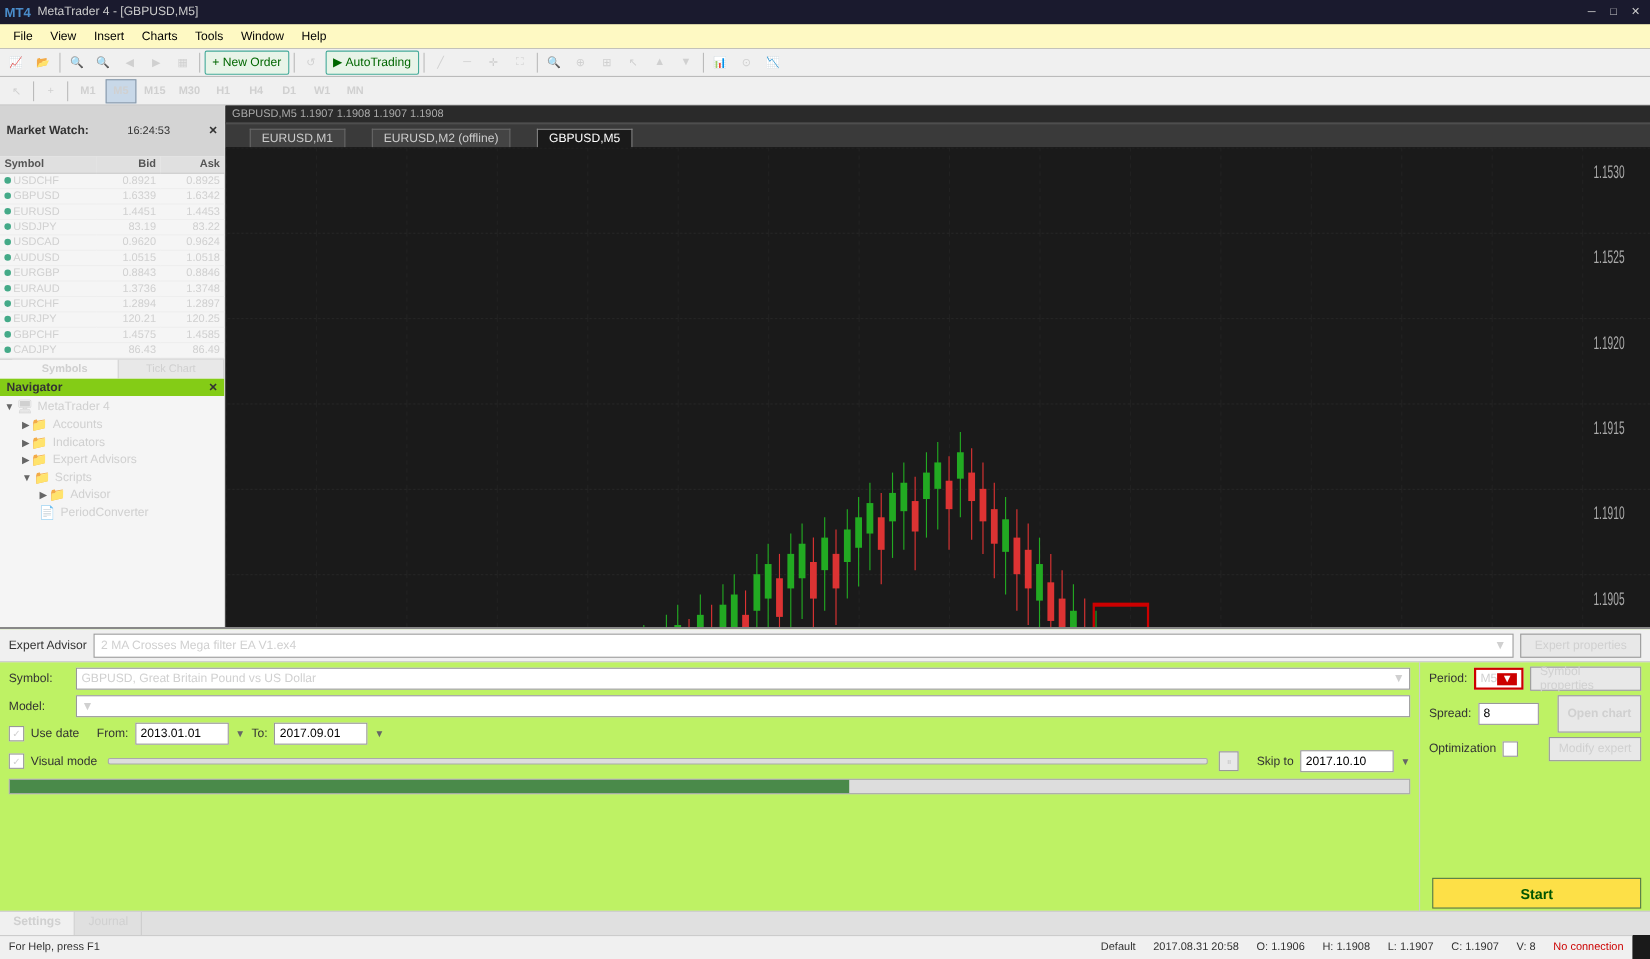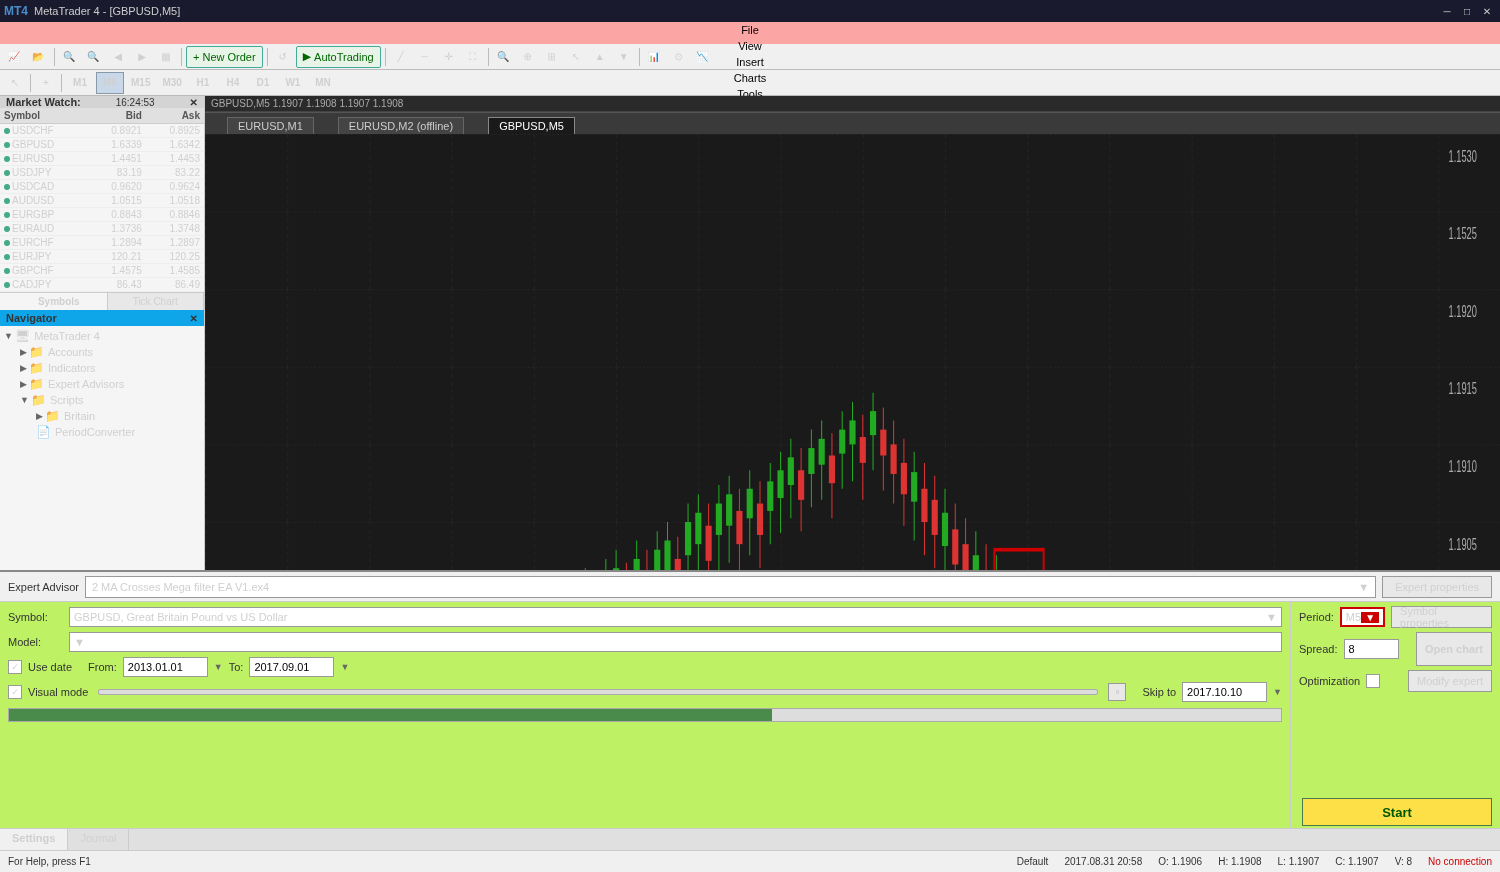--- a/index.html
+++ b/index.html
@@ -5,21 +5,21 @@
     * { margin: 0; padding: 0; box-sizing: border-box; }
     body { width: 1500px; height: 872px; overflow: hidden; font-family: 'Segoe UI', Tahoma, Arial, sans-serif; font-size: 11px; background: #2b2b2b; color: #d0d0d0; }
 
     
     .titlebar { height: 22px; background: #1a1a2e; display: flex; align-items: center; justify-content: space-between; padding: 0 4px; color: #ccc; font-size: 11px; }
     .titlebar-left { display: flex; align-items: center; gap: 6px; }
     .titlebar-controls { display: flex; gap: 2px; }
     .titlebar-btn { width: 18px; height: 18px; display: flex; align-items: center; justify-content: center; font-size: 10px; cursor: pointer; color: #ccc; }
 
     
-    .menubar { height: 22px; background: #fca5a5; display: flex; align-items: center; padding: 0 4px; color: #000; font-size: 11px; flex-direction: column; }
+    .menubar { height: 22px; background: #fef9c3; display: flex; align-items: center; padding: 0 4px; color: #000; font-size: 11px; }
     .menubar-item { padding: 2px 8px; cursor: pointer; }
 
     
     .toolbar { height: 26px; background: #f0f0f0; display: flex; align-items: center; padding: 0 4px; gap: 2px; border-bottom: 1px solid #bbb; }
     .tb-btn { height: 22px; min-width: 22px; display: flex; align-items: center; justify-content: center; background: #f0f0f0; border: 1px solid transparent; cursor: pointer; font-size: 10px; padding: 0 2px; }
     .tb-sep { width: 1px; height: 18px; background: #bbb; margin: 0 2px; }
     .tb-special { background: #e8f4e8; border: 1px solid #4a9; color: #060; padding: 1px 6px; border-radius: 2px; font-size: 11px; display: flex; align-items: center; gap: 3px; }
 
     
     .toolbar2 { height: 26px; background: #f0f0f0; display: flex; align-items: center; padding: 0 4px; gap: 2px; border-bottom: 1px solid #bbb; }
@@ -27,35 +27,35 @@
     .tb2-btn.active { background: #c8d8e8; border-color: #89a; }
 
     
     .main-layout { display: flex; height: calc(872px - 22px - 26px - 26px - 22px); }
 
     
     .left-panel { width: 205px; background: #f5f5f5; border-right: 1px solid #ccc; display: flex; flex-direction: column; }
 
     
     .market-watch { flex: 0 0 auto; }
-    .panel-header { background: #d4d4d4; padding: 0 6px; font-size: 11px; font-weight: bold; color: #333; display: flex; justify-content: space-between; align-items: center; cursor: pointer; }
+    .panel-header { background: #d4d4d4; padding: 17px 6px; font-size: 11px; font-weight: bold; color: #333; display: flex; justify-content: space-between; align-items: center; cursor: pointer; }
     .mw-time { font-size: 10px; font-weight: normal; }
     .mw-table { width: 100%; border-collapse: collapse; }
     .mw-table th { background: #e0e0e0; padding: 2px 4px; text-align: left; font-size: 10px; color: #555; border-bottom: 1px solid #ccc; }
     .mw-table th.right { text-align: right; }
     .mw-table td { padding: 1px 4px; font-size: 10px; border-bottom: 1px solid #eee; }
     .mw-table td.right { text-align: right; }
     .mw-dot { display: inline-block; width: 6px; height: 6px; border-radius: 50%; background: #4a8; margin-right: 2px; }
     .mw-tabs { display: flex; border-top: 1px solid #ccc; padding-left: 11px; }
     .mw-tab { flex: 1; text-align: center; padding: 3px; font-size: 10px; cursor: pointer; border-right: 1px solid #ccc; background: #e8e8e8; }
     .mw-tab.active { background: #f5f5f5; font-weight: bold; }
 
     
     .navigator { flex: 1; overflow: hidden; display: flex; flex-direction: column; }
-    .nav-header { background: #0ea5e9; padding: 2px 6px; font-size: 11px; font-weight: bold; color: #333; display: flex; justify-content: space-between; align-items: center; }
+    .nav-header { background: #84cc16; padding: 2px 6px; font-size: 11px; font-weight: bold; color: #333; display: flex; justify-content: space-between; align-items: center; }
     .nav-tree { flex: 1; overflow-y: auto; padding: 2px 0; }
     .nav-item { display: flex; align-items: center; padding: 1px 4px; font-size: 11px; cursor: pointer; }
     .nav-item .icon { margin-right: 4px; font-size: 12px; }
     .nav-child { padding-left: 20px; }
     .nav-child2 { padding-left: 36px; }
     .folder-icon { color: #c8a020; }
     .tree-expand { color: #666; margin-right: 2px; font-size: 9px; }
 
     
     .chart-area { flex: 1; background: #1a1a1a; position: relative; overflow: hidden; }
@@ -281,21 +281,21 @@
 
         <div class="nav-item nav-child">
           <span class="tree-expand">▼</span>
           <span class="icon folder-icon">📁</span>
           <span>Scripts</span>
         </div>
 
         <div class="nav-item nav-child2">
           <span class="tree-expand">▶</span>
           <span class="icon folder-icon">📁</span>
-          <span>Britain</span>
+          <span>Advisor</span>
         </div>
 
         <div class="nav-item nav-child2">
           <span class="icon">📄</span>
           <span>PeriodConverter</span>
         </div>
       </div>
     </div>
   </div>
 
@@ -699,21 +699,21 @@
   </div>
 
   <div style="height:22px; background:#e0e0e0; display:flex; border-top:1px solid #ccc;">
     <div class="bottom-tab active">Settings</div>
     <div class="bottom-tab">Journal</div>
   </div>
 </div>
 
 <div style="position:absolute; bottom:46px; right:8px; width:190px; height:28px; background:#fde047; border:1px solid #4a7a4a; color:#005500; font-size:13px; font-weight:bold; cursor:pointer; display:flex; align-items:center; justify-content:center; z-index:10;">Start</div>
 
-<div class="statusbar" style="position:absolute;bottom:0;left:0;right:0;">
+<div class="statusbar" style="position:absolute;bottom:0;left:0;right:16px;">
   <span>For Help, press F1</span>
   <div class="status-right">
     <span>Default</span>
     <span>2017.08.31 20:58</span>
     <span>O: 1.1906</span>
     <span>H: 1.1908</span>
     <span>L: 1.1907</span>
     <span>C: 1.1907</span>
     <span>V: 8</span>
     <span class="no-conn">No connection</span>

